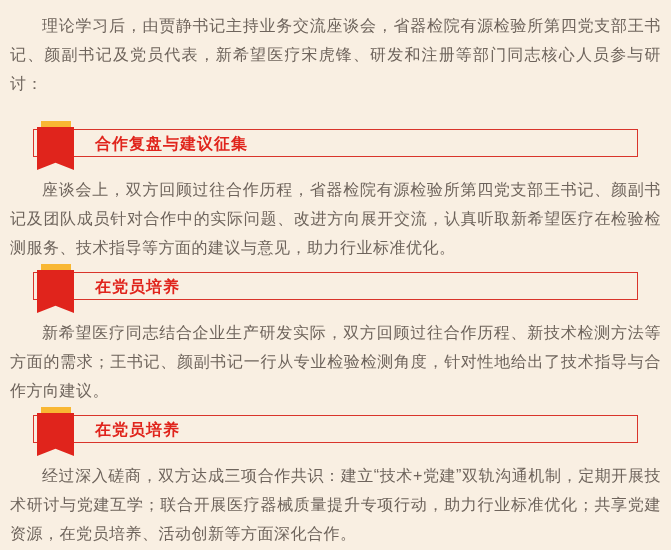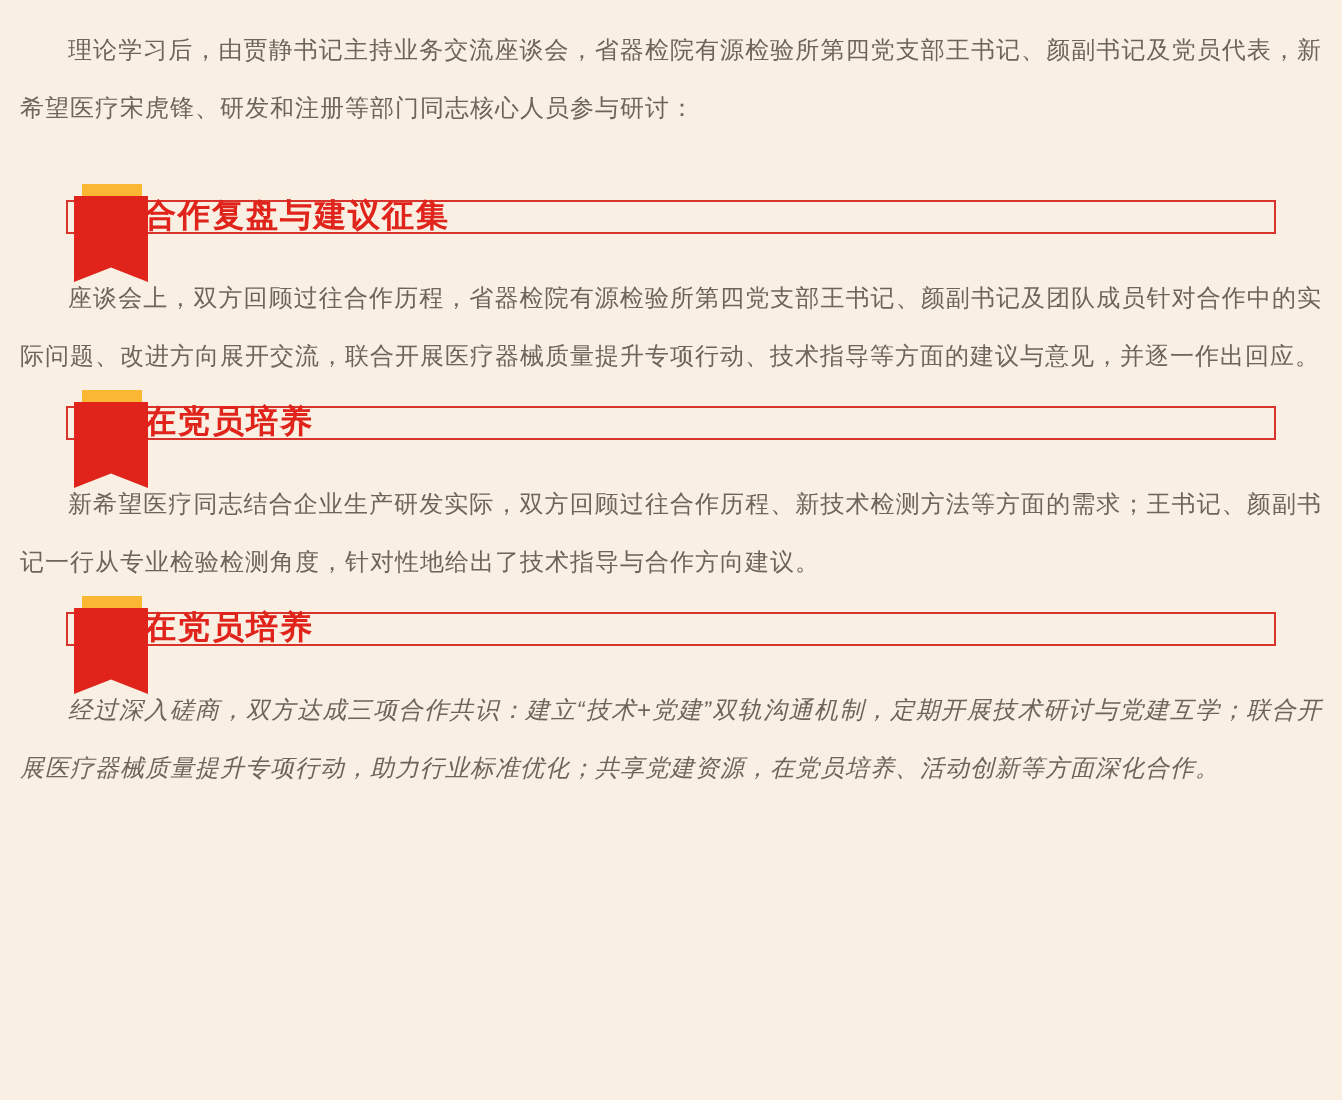--- a/index.html
+++ b/index.html
@@ -14,38 +14,38 @@
   body{
     background:var(--bg);
     font-family:"Liberation Sans","DejaVu Sans",sans-serif;
     overflow:hidden;
   }
   .article{
     width:671px;height:550px;
     padding:11px 10px 9px 10px;
   }
   .para{
-    font-size:12px;
+    font-size:16px;
     line-height:29px;
     color:var(--ink);
     text-align:justify;
     text-indent:2em;
     letter-spacing:0.5px;
   }
   .para.intro{margin-bottom:31px;}
   .para.section-body{margin-bottom:10px;}
-  .para.last{margin-bottom:16px;font-style:italic;}
+  .para.last{margin-bottom:16px;}
   .section-header{
     position:relative;
     margin:0 23px 18px 23px;
-    height:17px;
+    height:28px;
     border:1px solid var(--border-red);
     display:flex;
     align-items:center;
-    padding-left:38px;
+    padding-left:61px;
   }
   .section-title{
     color:var(--red);
     font-size:16px;
     font-weight:bold;
     letter-spacing:1px;
     line-height:1;
     padding-top:1px;
   }
   .ribbon{
@@ -77,21 +77,21 @@
 
   <p class="para intro">理论学习后，由贾静书记主持业务交流座谈会，省器检院有源检验所第四党支部王书记、颜副书记及党员代表，新希望医疗宋虎锋、研发和注册等部门同志核心人员参与研讨：</p>
 
   <div class="section-header">
     <span class="ribbon">
       <span class="ribbon-top"></span>
       <span class="ribbon-body"></span>
     </span>
     <span class="section-title">合作复盘与建议征集</span>
   </div>
-  <p class="para section-body">座谈会上，双方回顾过往合作历程，省器检院有源检验所第四党支部王书记、颜副书记及团队成员针对合作中的实际问题、改进方向展开交流，联合开展医疗器械质量提升专项行动、技术指导等方面的建议与意见，并逐一作出回应。</p>
+  <p class="para section-body">座谈会上，双方回顾过往合作历程，省器检院有源检验所第四党支部王书记、颜副书记及团队成员针对合作中的实际问题、改进方向展开交流，认真听取新希望医疗在检验检测服务、技术指导等方面的建议与意见，助力行业标准优化。</p>
 
   <div class="section-header">
     <span class="ribbon">
       <span class="ribbon-top"></span>
       <span class="ribbon-body"></span>
     </span>
     <span class="section-title">在党员培养</span>
   </div>
   <p class="para section-body">新希望医疗同志结合企业生产研发实际，双方回顾过往合作历程、新技术检测方法等方面的需求；王书记、颜副书记一行从专业检验检测角度，针对性地给出了技术指导与合作方向建议。</p>
 

